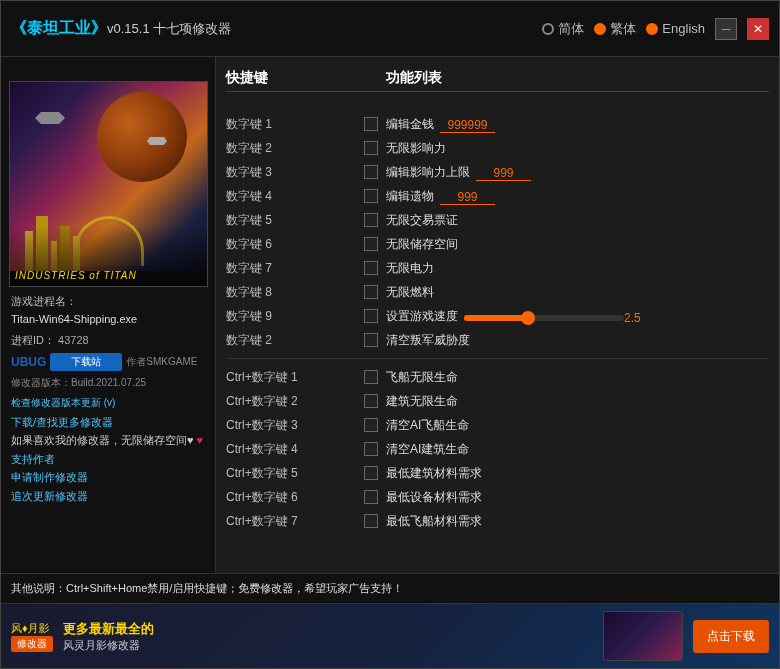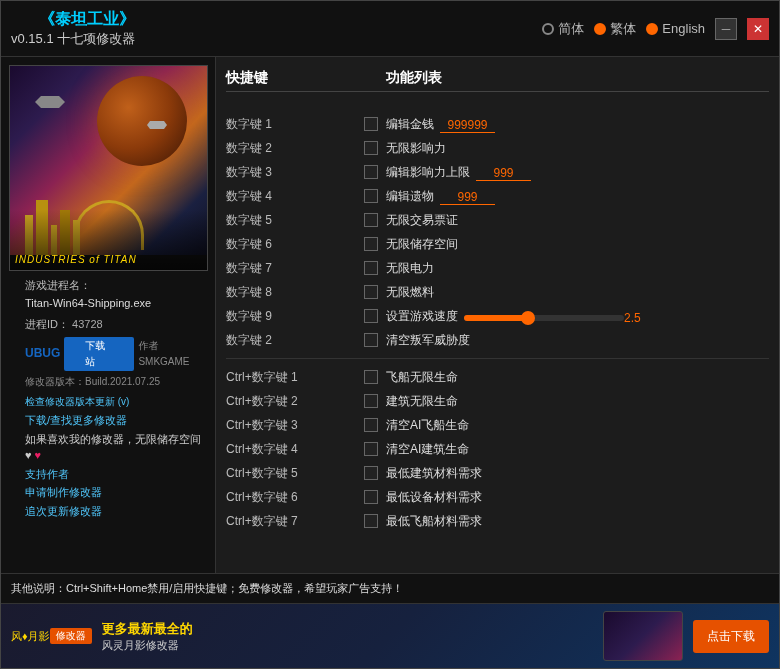--- a/index.html
+++ b/index.html
@@ -28,22 +28,22 @@
       display: flex;
       align-items: center;
       justify-content: space-between;
       padding: 6px 10px;
       border-bottom: 1px solid #333;
       min-height: 56px;
     }
 
     .title-left {
       display: flex;
-      flex-direction: column;
-      align-items: flex-end;
+      flex-direction: row;
+      align-items: center;
     }
 
     .title-main {
       color: #00cfff;
       font-size: 16px;
       font-weight: bold;
     }
 
     .title-sub {
       color: #ccc;
@@ -122,20 +122,21 @@
     .game-image {
       width: 199px;
       height: 206px;
       background: linear-gradient(135deg, #1a0a2e 0%, #2d1b4e 20%, #8b2252 40%, #c4681d 60%, #1a2040 80%, #0d0d1a 100%);
       border: 1px solid #444;
       position: relative;
       overflow: hidden;
       display: flex;
       align-items: center;
       justify-content: center;
+      margin-top: 16px;
     }
 
     .game-image-overlay {
       position: absolute;
       bottom: 0;
       left: 0;
       right: 0;
       height: 60px;
       background: linear-gradient(transparent, rgba(0,0,0,0.7));
       display: flex;
@@ -199,21 +200,20 @@
       border-bottom: none;
       border-radius: 35px 35px 0 0;
       background: rgba(200, 160, 32, 0.1);
     }
 
     .game-info {
       padding: 6px 2px;
       font-size: 11px;
       color: #aaa;
       line-height: 1.6;
-      margin-left: 14px;
     }
 
     .game-info .label {
       color: #bbb;
       font-size: 11px;
     }
 
     .game-info .value {
       color: #ddd;
     }
@@ -408,22 +408,22 @@
       border-top: 1px solid #333;
       display: flex;
       align-items: center;
       padding: 6px 10px;
       gap: 10px;
       min-height: 65px;
     }
 
     .ad-logo {
       display: flex;
-      flex-direction: row;
-      align-items: center;
+      flex-direction: column;
+      align-items: flex-start;
     }
 
     .ad-logo-top {
       font-size: 11px;
       color: #ffd700;
     }
 
     .ad-logo-badge {
       background: #e65100;
       color: white;

